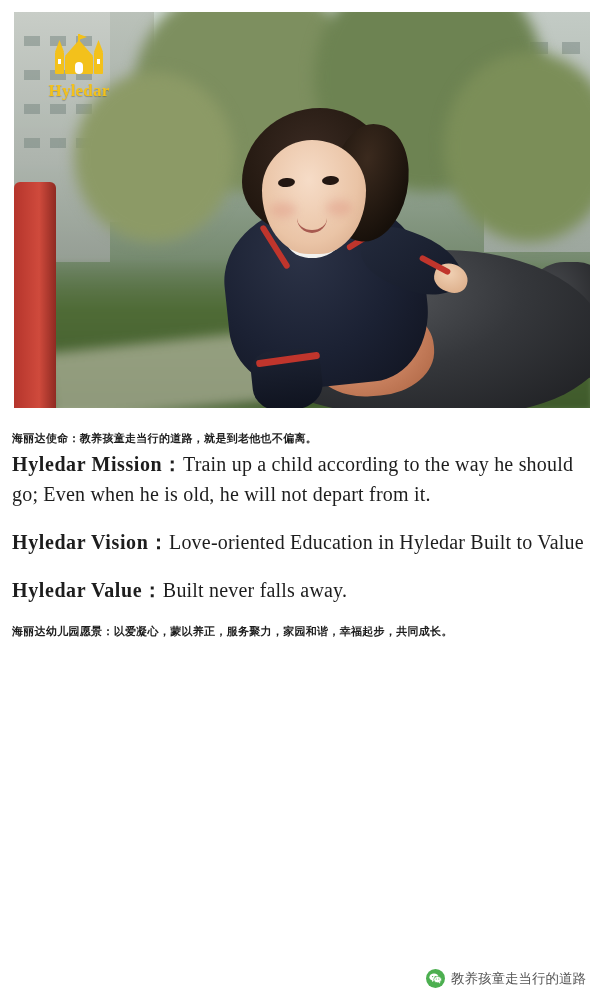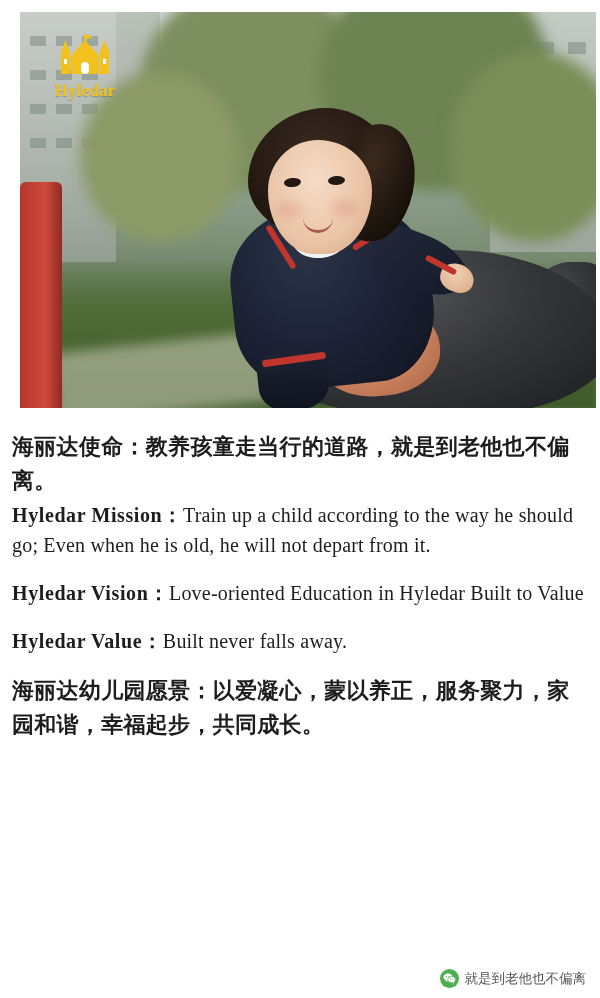--- a/index.html
+++ b/index.html
@@ -12,21 +12,21 @@
     height: 998px;
     position: relative;
     font-family: "Liberation Serif", serif;
     color: #231f20;
     overflow: hidden;
   }
 
   
   .hero {
     position: absolute;
-    left: 20px;
+    left: 14px;
     top: 12px;
     width: 576px;
     height: 396px;
     overflow: hidden;
     background: #9aa7a0;
   }
 
   
   .bg-sky {
     position: absolute;
@@ -220,21 +220,21 @@
   
   .content {
     position: absolute;
     left: 12px;
     top: 430px;
     width: 578px;
   }
   .block { margin-bottom: 18px; }
   .cn {
     font-family: "Liberation Sans", sans-serif;
-    font-size: 22px;
+    font-size: 11px;
     font-weight: bold;
     line-height: 1.55;
     color: #1d1d1d;
     letter-spacing: .3px;
   }
   .en {
     font-family: "Liberation Serif", serif;
     font-size: 20px;
     line-height: 1.5;
     color: #1d1d1d;
@@ -381,14 +381,14 @@
       <ellipse cx="5" cy="4.2" rx="4.6" ry="3.7" fill="#ffffff"></ellipse>
       <polygon points="3,7 3.3,9 5.3,7.6" fill="#ffffff"></polygon>
       <ellipse cx="8.6" cy="6.6" rx="3.9" ry="3.2" fill="#ffffff" stroke="#4caf50" stroke-width=".7"></ellipse>
       <polygon points="11.2,9 11,10.6 9.3,9.4" fill="#ffffff"></polygon>
       <circle cx="3.6" cy="3.6" r=".7" fill="#4caf50"></circle>
       <circle cx="6.3" cy="3.6" r=".7" fill="#4caf50"></circle>
       <circle cx="7.3" cy="6" r=".6" fill="#4caf50"></circle>
       <circle cx="9.8" cy="6" r=".6" fill="#4caf50"></circle>
     </svg>
   </span>
-  <span class="footer-label">就是到老他也不偏离</span>
+  <span class="footer-label">教养孩童走当行的道路</span>
 </div>
 
 </body></html>

